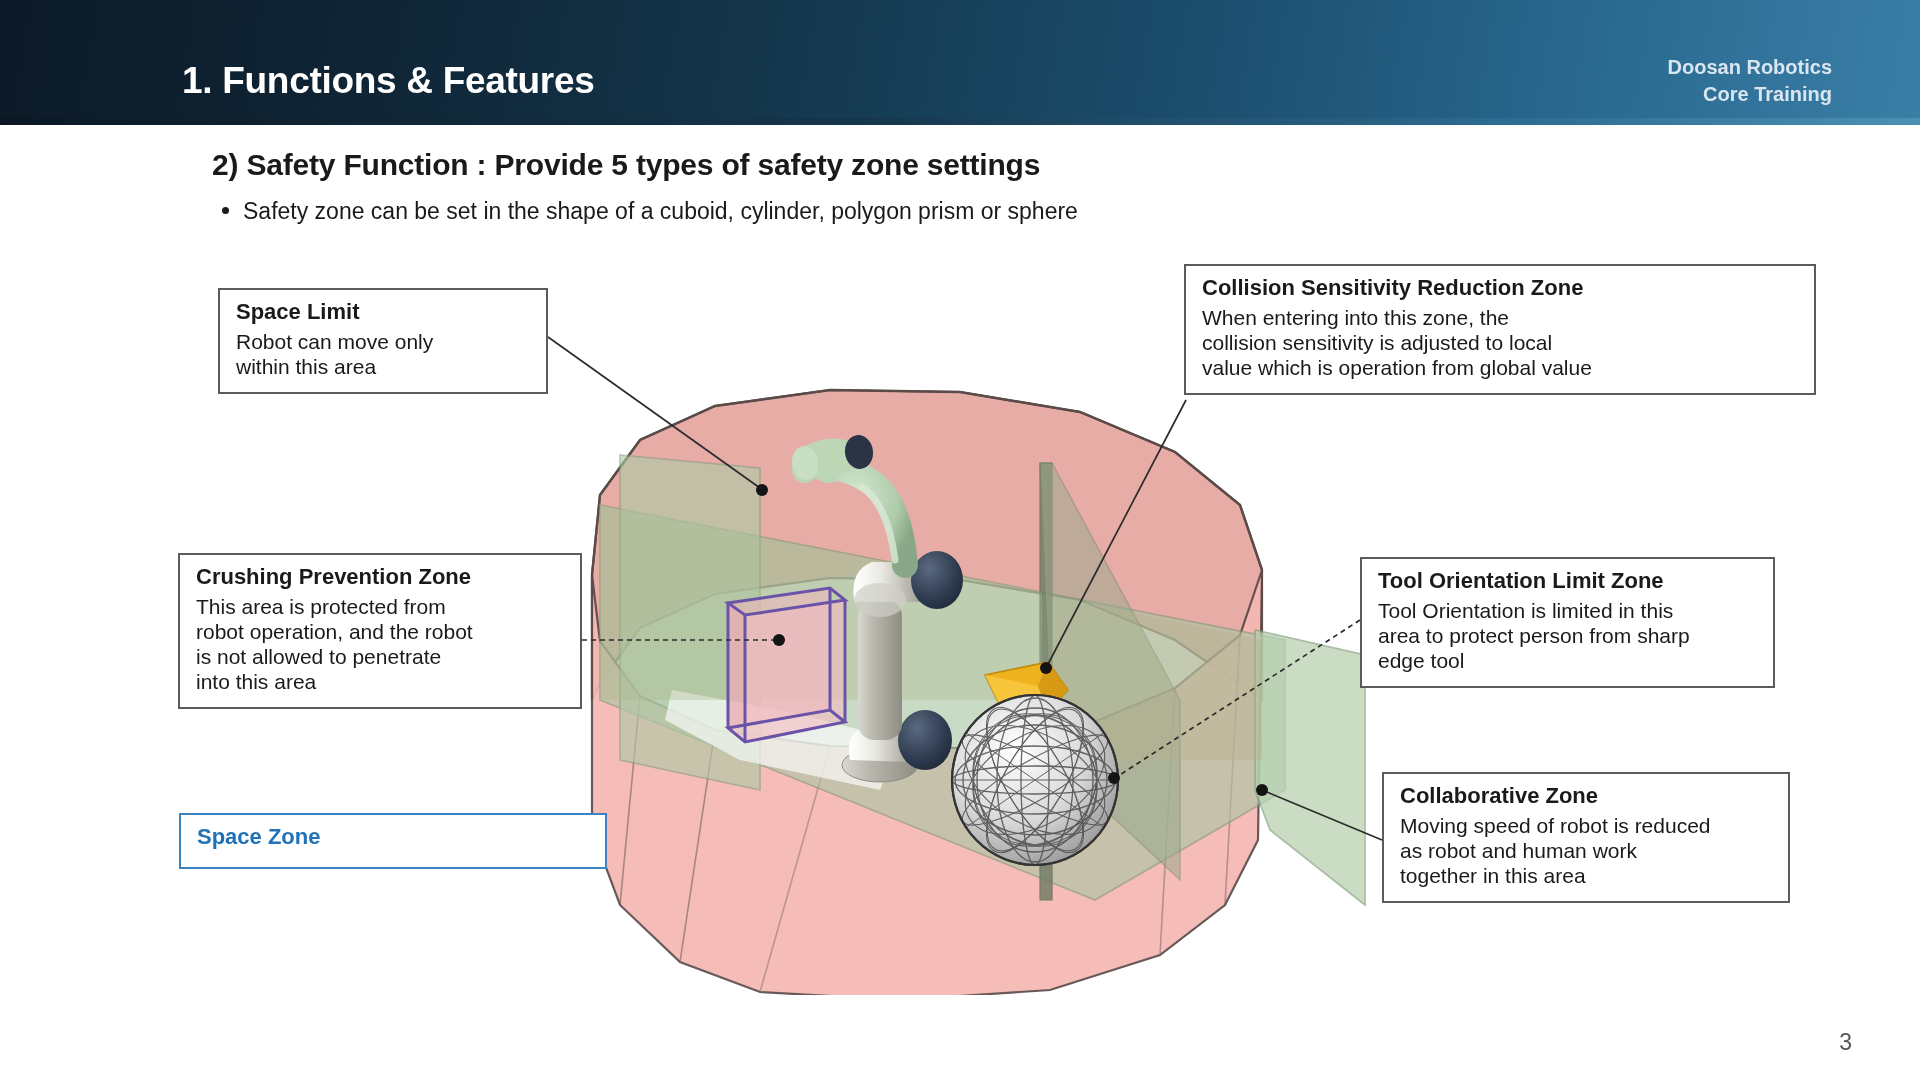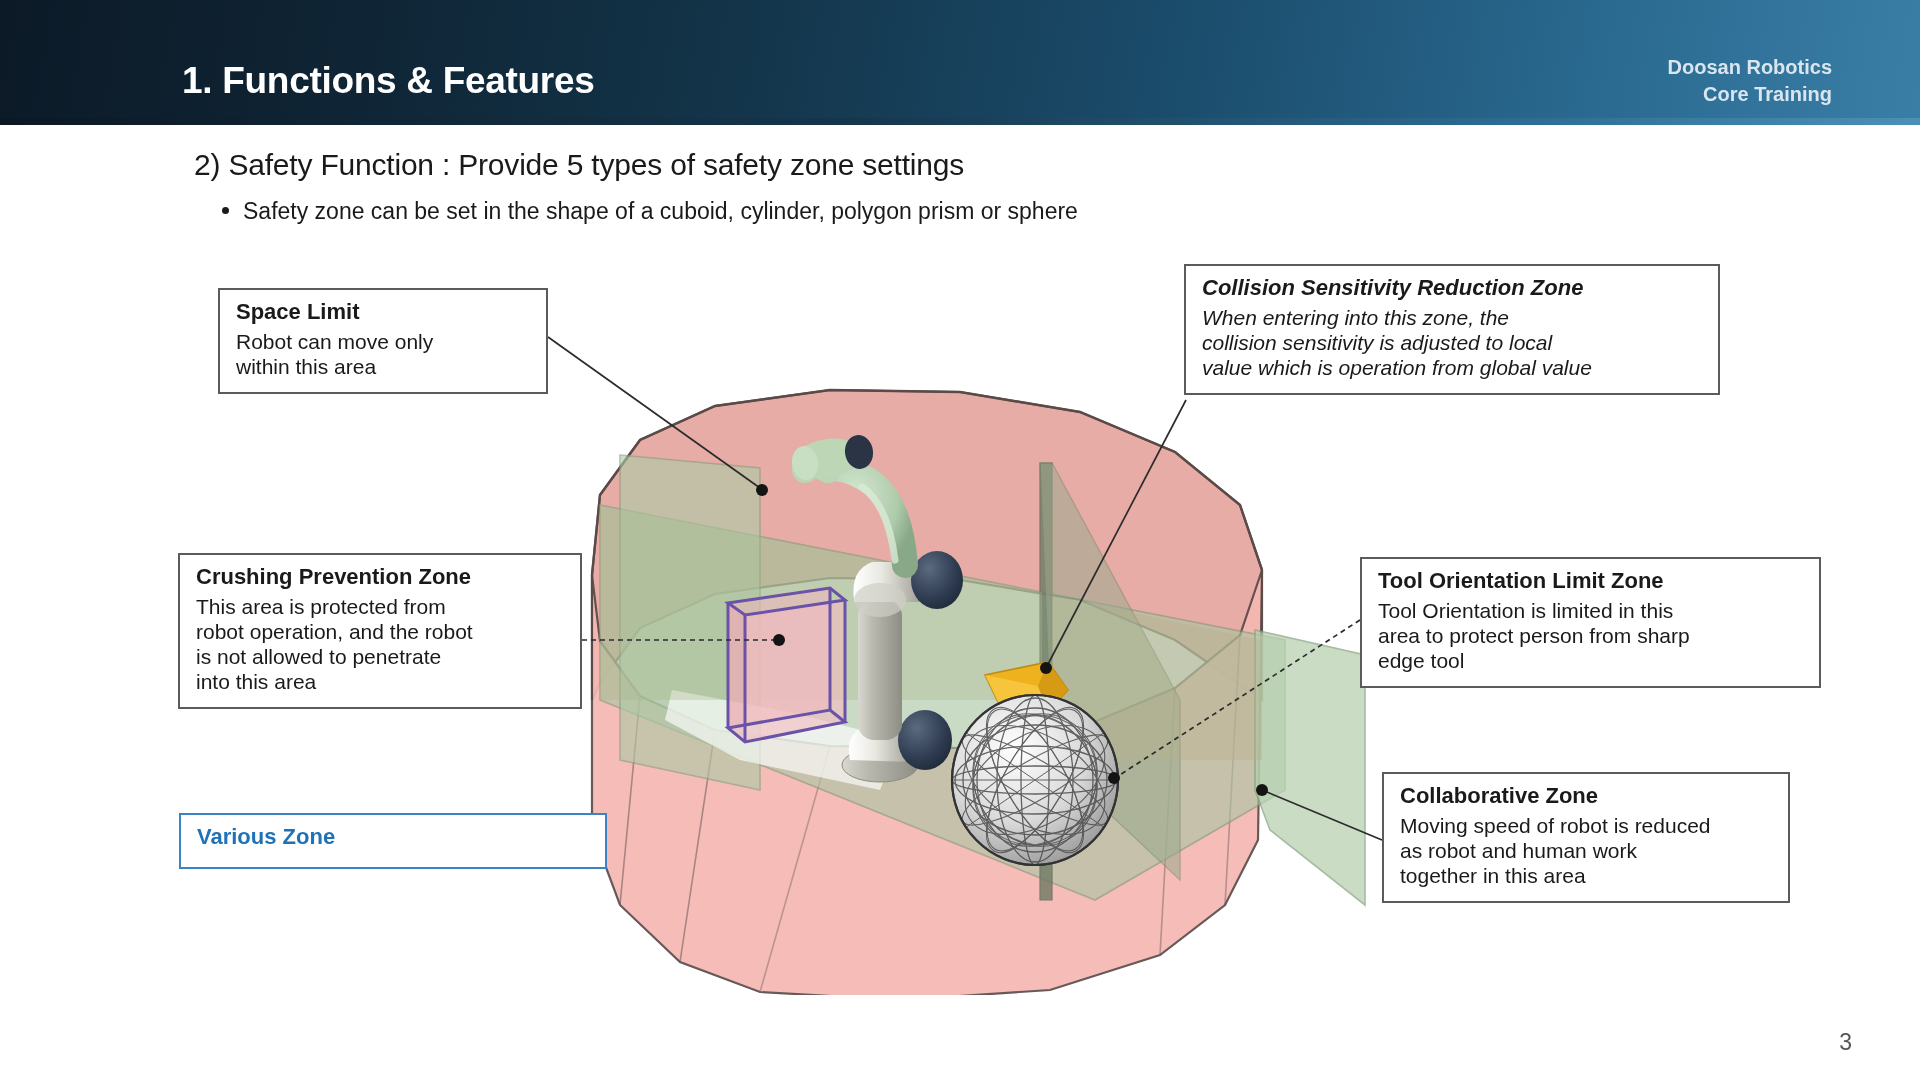--- a/index.html
+++ b/index.html
@@ -54,24 +54,24 @@
     position: absolute;
     left: 0; top: 118px;
     width: 1920px;
     height: 7px;
     background: linear-gradient(90deg,#0b1824 0%, #16364c 45%, #2e6e95 80%, #4b90b5 100%);
   }
 
   
   #slide-heading {
     position: absolute;
-    left: 194px;
+    left: 212px;
     top: 148px;
     font-size: 30px;
-    font-weight: normal;
+    font-weight: bold;
     color: #1a1a1a;
     letter-spacing: -0.2px;
     white-space: nowrap;
   }
   #slide-bullet {
     position: absolute;
     left: 222px;
     top: 198px;
     font-size: 23px;
     color: #1a1a1a;
@@ -111,24 +111,24 @@
     line-height: 1.19;
     white-space: pre-line;
   }
   .callout.blue {
     border: 2px solid #3b84c4;
   }
   .callout.blue .c-title { color: #1f72b8; }
   .callout.blue .c-body  { color: #3c86c0; }
 
   #box-space-limit        { left: 218px;  top: 288px; width: 330px; }
-  #box-collision          { left: 1184px; top: 264px; width: 536px; font-style: italic; }
+  #box-collision          { left: 1184px; top: 264px; width: 632px; }
   #box-crushing           { left: 178px;  top: 553px; width: 404px; }
   #box-custom             { left: 179px;  top: 813px; width: 428px; }
-  #box-tool-orientation   { left: 1360px; top: 557px; width: 461px; }
+  #box-tool-orientation   { left: 1360px; top: 557px; width: 415px; }
   #box-collaborative      { left: 1382px; top: 772px; width: 408px; }
 
   
   #page-number {
     position: absolute;
     right: 68px;
     bottom: 24px;
     font-size: 23px;
     color: #555555;
   }
@@ -374,21 +374,21 @@
 
 <div class="callout" id="box-crushing">
   <div class="c-title">Crushing Prevention Zone</div>
   <div class="c-body">This area is protected from
 robot operation, and the robot
 is not allowed to penetrate
 into this area</div>
 </div>
 
 <div class="callout blue" id="box-custom">
-  <div class="c-title">Various Zone</div>
+  <div class="c-title">Space Zone</div>
 </div>
 
 <div class="callout" id="box-tool-orientation">
   <div class="c-title">Tool Orientation Limit Zone</div>
   <div class="c-body">Tool Orientation is limited in this
 area to protect person from sharp
 edge tool</div>
 </div>
 
 <div class="callout" id="box-collaborative">

